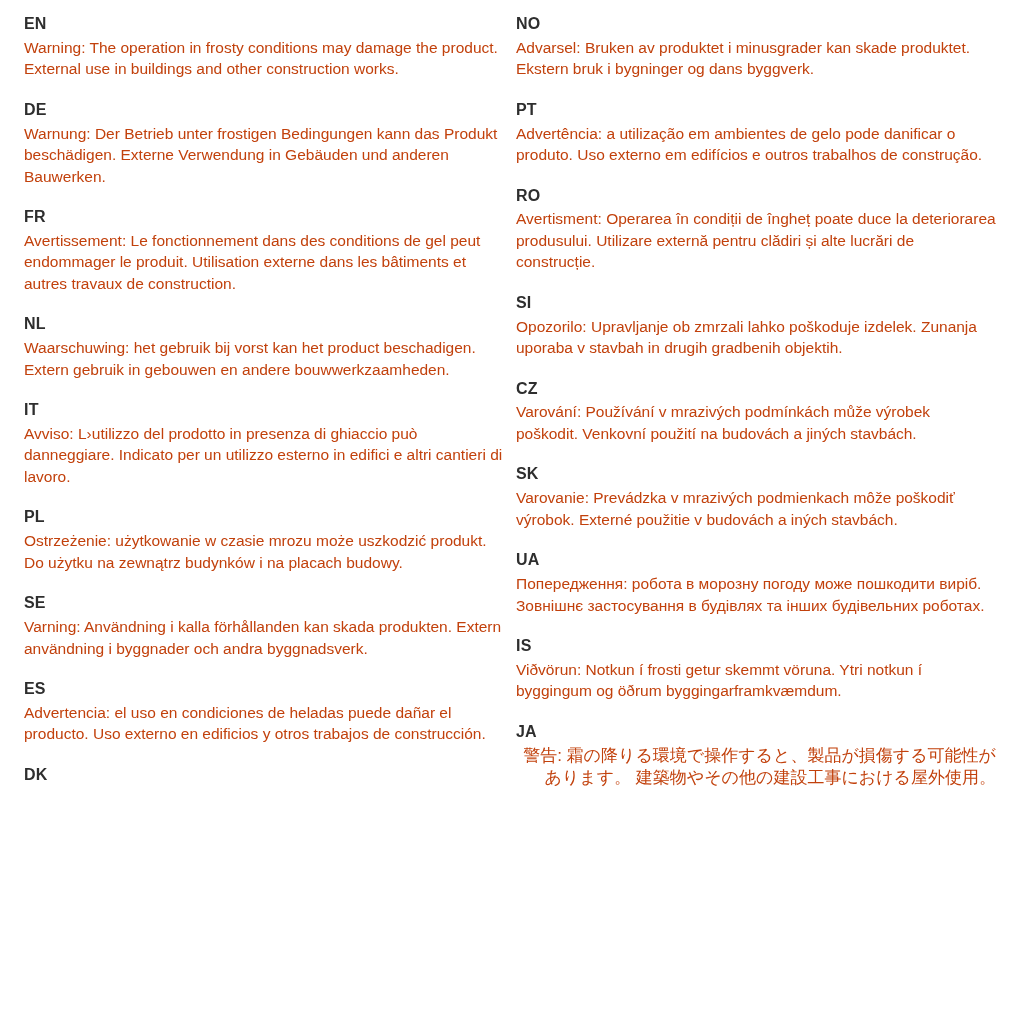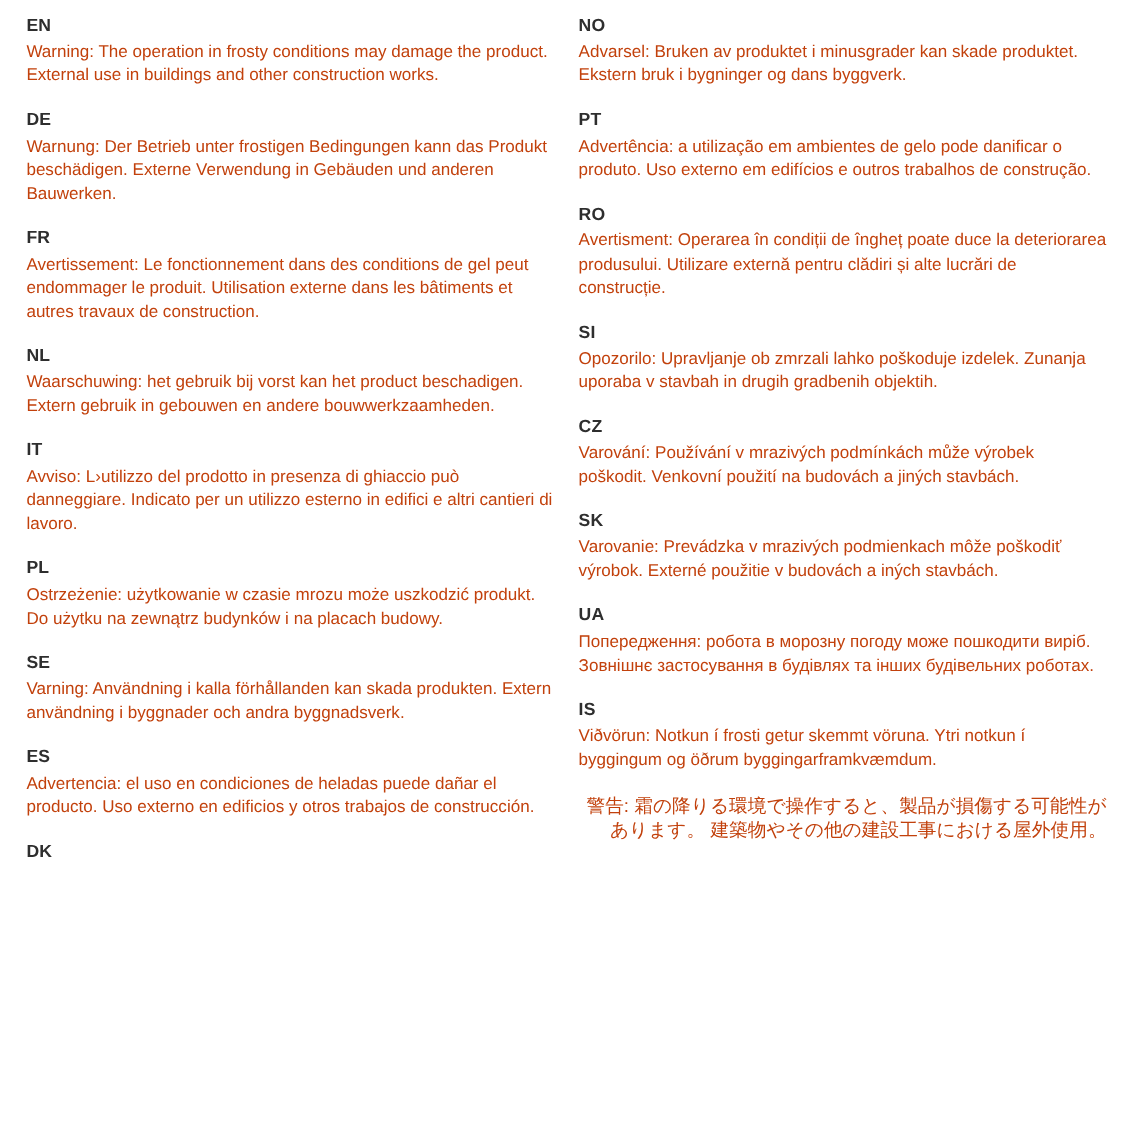--- a/index.html
+++ b/index.html
@@ -10,21 +10,21 @@
   body {
     width: 1024px;
     height: 1024px;
     font-family: "Liberation Sans", sans-serif;
     color: #3a3a3a;
     overflow: hidden;
   }
   .page {
     display: flex;
     padding: 14px 20px 0 24px;
-    gap: 22px;
+    gap: 12px;
   }
   .col {
     width: 480px;
     flex: 0 0 480px;
   }
   .section {
     margin-bottom: 20px;
   }
   .lang-code {
     font-size: 16px;
@@ -116,17 +116,18 @@
     </div>
     <div class="section">
       <h2 class="lang-code">UA</h2>
       <p class="warning-text">Попередження: робота в морозну погоду може пошкодити виріб. Зовнішнє застосування в будівлях та інших будівельних роботах.</p>
     </div>
     <div class="section">
       <h2 class="lang-code">IS</h2>
       <p class="warning-text">Viðvörun: Notkun í frosti getur skemmt vöruna. Ytri notkun í byggingum og öðrum byggingarframkvæmdum.</p>
     </div>
     <div class="section section-ja">
+      <h2 class="lang-code">JA</h2>
       <p class="warning-text">警告: 霜の降りる環境で操作すると、製品が損傷する可能性があります。 建築物やその他の建設工事における屋外使用。</p>
     </div>
   </div>
 
 </div>
 
 </body></html>

